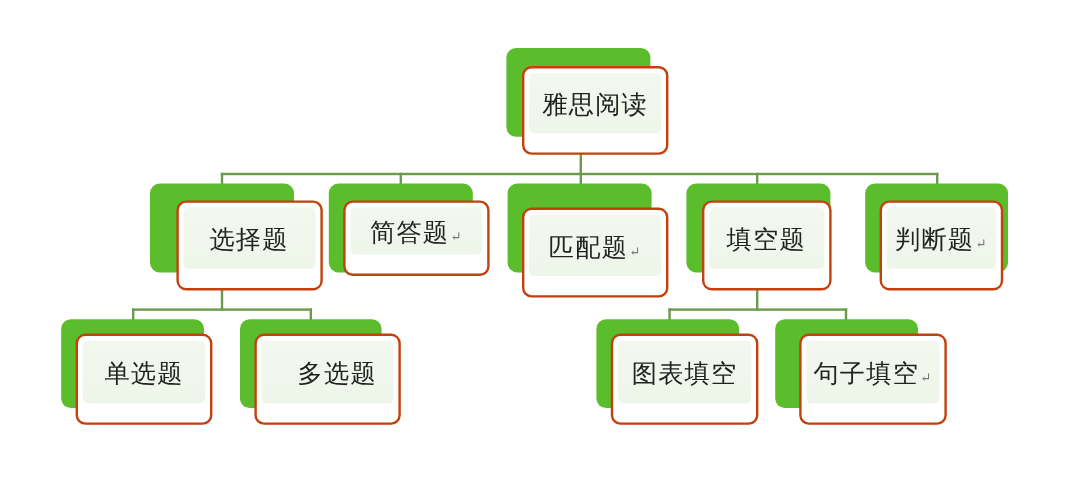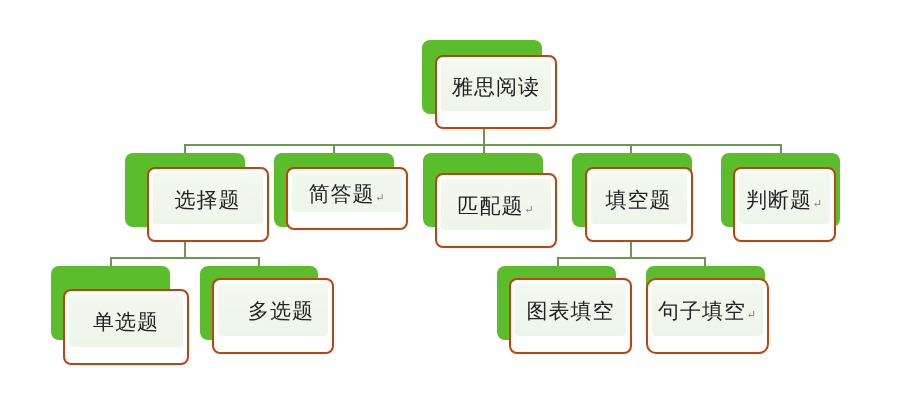--- a/index.html
+++ b/index.html
@@ -81,21 +81,21 @@
 <div class="node" style="left:721px;top:153px;">
   <div class="back" style="left:0;top:0;width:119px;height:74px;"></div>
   <div class="front" style="left:12px;top:14px;width:103px;height:75px;">
     <div class="inner"></div>
     <span class="label"><span>判断题</span><span class="ret">↵</span></span>
   </div>
 </div>
 
 <div class="node" style="left:51px;top:266px;">
   <div class="back" style="left:0;top:0;width:119px;height:74px;"></div>
-  <div class="front" style="left:12px;top:23px;width:126px;height:76px;">
+  <div class="front" style="left:12px;top:12px;width:114px;height:76px;">
     <div class="inner"></div>
     <span class="label"><span>单选题</span></span>
   </div>
 </div>
 
 <div class="node" style="left:200px;top:266px;">
   <div class="back" style="left:0;top:0;width:118px;height:74px;"></div>
   <div class="front" style="left:12px;top:12px;width:122px;height:76px;padding-left:16px;">
     <div class="inner"></div>
     <span class="label"><span>多选题</span></span>
@@ -105,17 +105,17 @@
 <div class="node" style="left:497px;top:266px;">
   <div class="back" style="left:0;top:0;width:119px;height:74px;"></div>
   <div class="front" style="left:12px;top:12px;width:123px;height:76px;text-align:center;">
     <div class="inner"></div>
     <span class="label"><span>图表填空</span></span>
   </div>
 </div>
 
 <div class="node" style="left:646px;top:266px;">
   <div class="back" style="left:0;top:0;width:119px;height:74px;"></div>
-  <div class="front" style="left:0;top:12px;width:123px;height:76px;border-radius:10px;">
+  <div class="front" style="left:20px;top:12px;width:123px;height:76px;">
     <div class="inner"></div>
     <span class="label"><span>句子填空</span><span class="ret">↵</span></span>
   </div>
 </div>
 
 </body></html>

